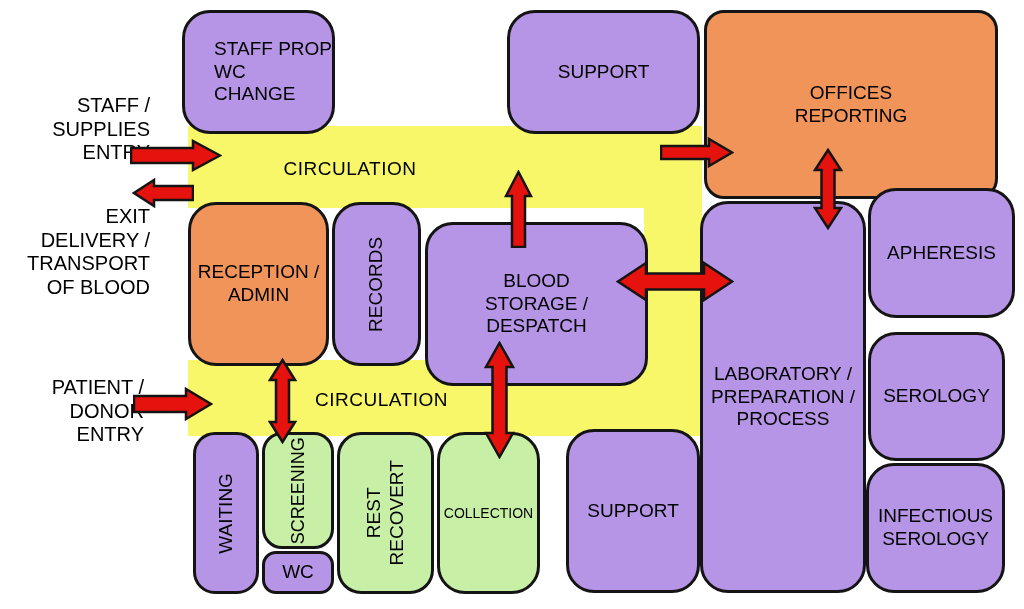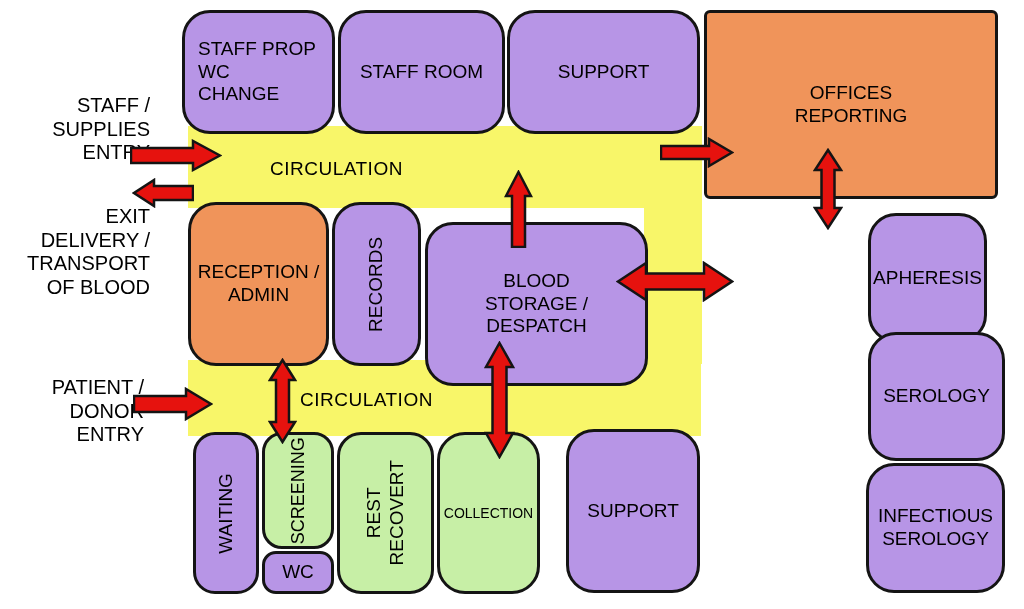--- a/index.html
+++ b/index.html
@@ -23,29 +23,29 @@
     border:3px solid var(--outline);
     border-radius:28px;
     display:flex;align-items:center;justify-content:center;
     font-size:19px;line-height:1.2;text-align:center;
     z-index:2;
   }
   .room .lbl{white-space:pre-line;}
   .purple{background:var(--purple);}
   .orange{background:var(--orange);}
   .green{background:var(--green);}
-  .left-align{justify-content:flex-start;}
+  .left-align{justify-content:flex-end;}
   .left-align .lbl{text-align:left;padding-left:13px;}
   .vtext{transform:rotate(-90deg);white-space:pre-line;text-align:center;}
   .free-label{
     position:absolute;font-size:20px;line-height:1.18;text-align:right;
     white-space:pre-line;z-index:1;
   }
   .circ-label{
-    position:absolute;font-size:19px;letter-spacing:0.5px;
+    position:absolute;font-size:19px;letter-spacing:0.5px;text-align:center;
     z-index:1;
   }
   .arrow{position:absolute;z-index:4;}
   .arrow polygon{fill:var(--red);stroke:var(--outline);stroke-width:2.5;stroke-linejoin:miter;}
 </style>
 </head>
 <body>
 
 <div id="canvas">
 
@@ -65,45 +65,47 @@
 OF BLOOD</div>
   <div class="free-label" style="left:22px;top:376px;width:122px;">PATIENT /
 DONOR
 ENTRY</div>
 
   <div class="room purple left-align" style="left:182px;top:10px;width:153px;height:124px;">
     <span class="lbl">STAFF PROP
 WC
 CHANGE</span>
   </div>
-  <div class="room purple" style="left:338px;top:10px;width:167px;height:124px;">
-    <span class="lbl">STAFF ROOM</span>
-  </div>
   <div class="room purple" style="left:507px;top:10px;width:193px;height:124px;">
     <span class="lbl">SUPPORT</span>
   </div>
-  <div class="room orange" style="left:704px;top:10px;width:294px;height:189px;border-radius:6px;">
+  <div class="room orange" style="left:704px;top:10px;width:294px;height:189px;border-radius:20px;">
     <span class="lbl">OFFICES
 REPORTING</span>
   </div>
 
   <div class="room orange" style="left:188px;top:202px;width:141px;height:164px;">
     <span class="lbl">RECEPTION /
 ADMIN</span>
   </div>
   <div class="room purple" style="left:332px;top:202px;width:89px;height:164px;">
     <span class="lbl vtext">RECORDS</span>
   </div>
   <div class="room purple" style="left:425px;top:202px;width:223px;height:164px;margin-top:20px;">
     <span class="lbl">BLOOD
 STORAGE /
 DESPATCH</span>
   </div>
 
-  <div class="room purple" style="left:868px;top:213px;width:119px;height:130px;">
+  <div class="room purple" style="left:700px;top:201px;width:166px;height:392px;">
+    <span class="lbl">LABORATORY /
+PREPARATION /
+PROCESS</span>
+  </div>
+  <div class="room purple" style="left:868px;top:188px;width:147px;height:130px;">
     <span class="lbl">APHERESIS</span>
   </div>
   <div class="room purple" style="left:868px;top:332px;width:137px;height:129px;">
     <span class="lbl">SEROLOGY</span>
   </div>
   <div class="room purple" style="left:866px;top:463px;width:139px;height:130px;">
     <span class="lbl">INFECTIOUS
 SEROLOGY</span>
   </div>
 

